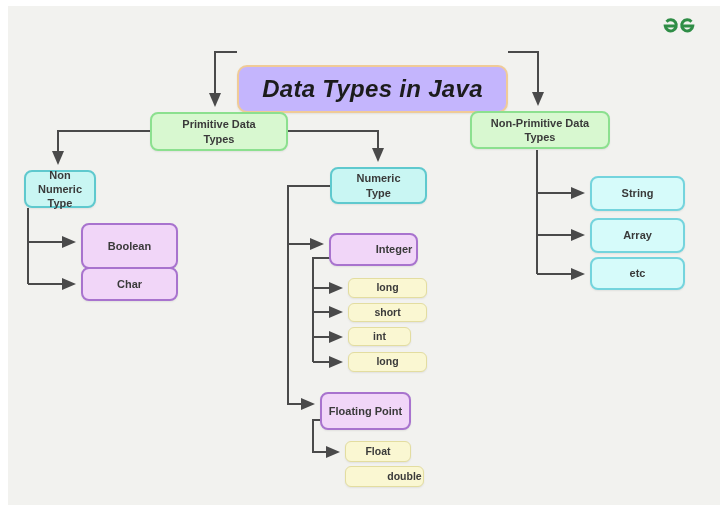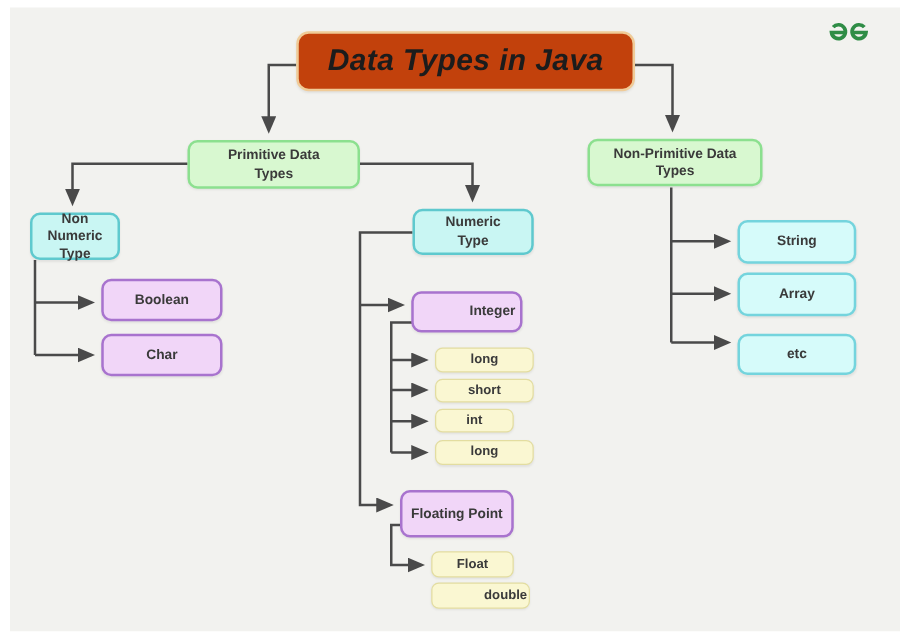--- a/index.html
+++ b/index.html
@@ -16,23 +16,24 @@
   svg.wires{position:absolute;left:0;top:0;width:720px;height:513px;pointer-events:none;}
   .node{
     position:absolute;box-sizing:border-box;
     display:flex;align-items:center;justify-content:center;
     text-align:center;white-space:pre-line;
     font-weight:bold;color:#3a3a3a;font-size:11px;line-height:1.3;
     border-radius:8px;border:2px solid transparent;
     box-shadow:0 1px 2px rgba(0,0,0,0.07);
   }
   .title-box{
-    background:#c2410c;border-color:#f0cb97;border-radius:10px;
+    background:#c4b5fd;border-color:#f0cb97;border-radius:10px;
     font-size:24px;font-style:italic;font-weight:800;color:#1c1c1c;
     letter-spacing:0.3px;
+    margin-top:40px;
   }
   .green{background:#d8f8d0;border-color:#8ce08f;}
   .cyan{background:#c9f6f3;border-color:#5fc9ce;}
   .cyan-light{background:#d6fbfa;border-color:#74d4dd;}
   .pink{background:#f1d6f8;border-color:#a873ce;}
   .yellow{background:#faf7d2;border-color:#e3dda0;border-width:1.5px;border-radius:6px;font-size:10.5px;}
   .logo{position:absolute;left:658px;top:12px;width:42px;height:28px;}
 </style>
 </head>
 <body>
@@ -90,21 +91,21 @@
 
   <div class="node green" style="left:470px;top:111px;width:140px;height:38px;">Non-Primitive Data
 Types</div>
 
   <div class="node cyan" style="left:24px;top:170px;width:72px;height:38px;">Non Numeric
 Type</div>
 
   <div class="node cyan" style="left:330px;top:167px;width:97px;height:37px;">Numeric
 Type</div>
 
-  <div class="node pink" style="left:81px;top:223px;width:97px;height:34px;">Boolean</div>
+  <div class="node pink" style="left:81px;top:223px;width:97px;height:46px;">Boolean</div>
 
   <div class="node pink" style="left:81px;top:267px;width:97px;height:34px;">Char</div>
 
   <div class="node pink" style="left:329px;top:233px;width:89px;height:33px;padding-left:41px;">Integer</div>
 
   <div class="node yellow" style="left:348px;top:278px;width:79px;height:20px;">long</div>
 
   <div class="node yellow" style="left:348px;top:303px;width:79px;height:19px;">short</div>
 
   <div class="node yellow" style="left:348px;top:327px;width:63px;height:19px;">int</div>
@@ -114,14 +115,14 @@
   <div class="node pink" style="left:320px;top:392px;width:91px;height:38px;">Floating Point</div>
 
   <div class="node yellow" style="left:345px;top:441px;width:66px;height:21px;">Float</div>
 
   <div class="node yellow" style="left:345px;top:466px;width:79px;height:21px;padding-left:40px;">double</div>
 
   <div class="node cyan-light" style="left:590px;top:176px;width:95px;height:35px;">String</div>
 
   <div class="node cyan-light" style="left:590px;top:218px;width:95px;height:35px;text-align:center;">Array</div>
 
-  <div class="node cyan-light" style="left:590px;top:257px;width:95px;height:33px;margin-top:10px;">etc</div>
+  <div class="node cyan-light" style="left:590px;top:257px;width:95px;height:33px;">etc</div>
 </div>
 
 </body></html>

